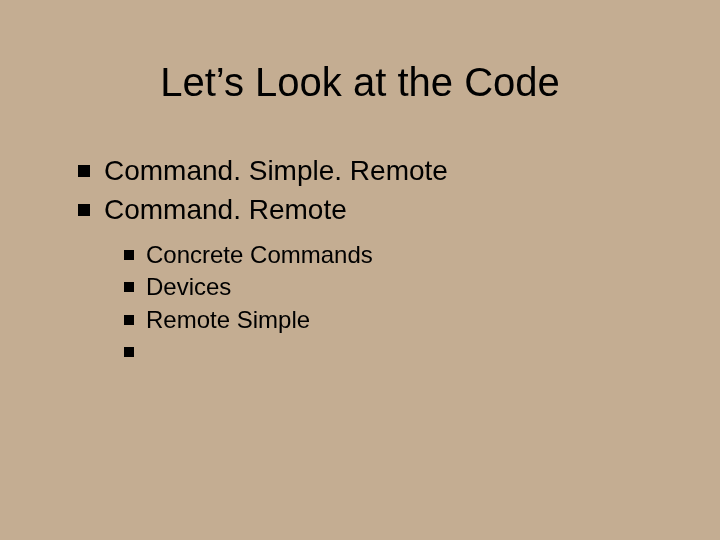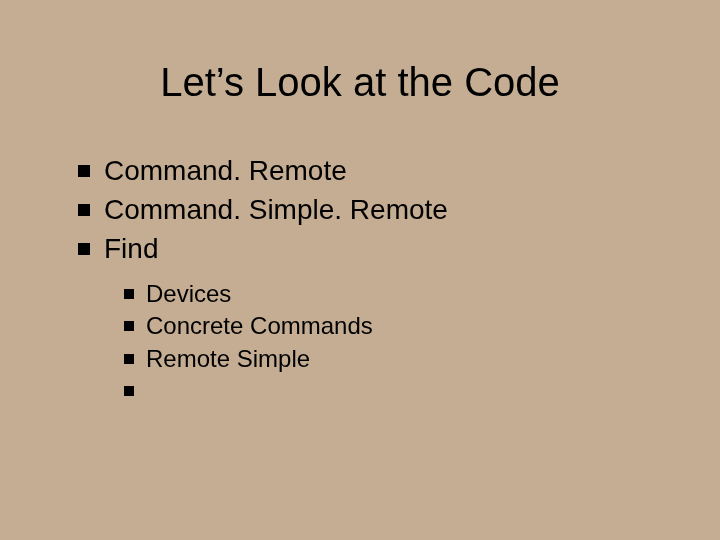--- a/index.html
+++ b/index.html
@@ -61,40 +61,36 @@
   </style>
 </head>
 <body>
 
 <div class="slide">
   <h1 class="title">Let’s Look at the Code</h1>
 
   <ul class="outer-list">
     <li class="outer-item">
       <span class="bullet"></span>
-      <span>Command. Remote</span>
-    </li>
-    <li class="outer-item">
-      <span class="bullet"></span>
       <span>Command. Simple. Remote</span>
     </li>
     <li class="outer-item">
       <span class="bullet"></span>
-      <span>Find</span>
+      <span>Command. Remote</span>
     </li>
   </ul>
 
   <ul class="inner-list">
     <li class="inner-item">
       <span class="bullet"></span>
-      <span>Devices</span>
+      <span>Concrete Commands</span>
     </li>
     <li class="inner-item">
       <span class="bullet"></span>
-      <span>Concrete Commands</span>
+      <span>Devices</span>
     </li>
     <li class="inner-item">
       <span class="bullet"></span>
       <span>Remote Simple</span>
     </li>
     <li class="inner-item">
       <span class="bullet"></span>
     </li>
   </ul>
 </div>

